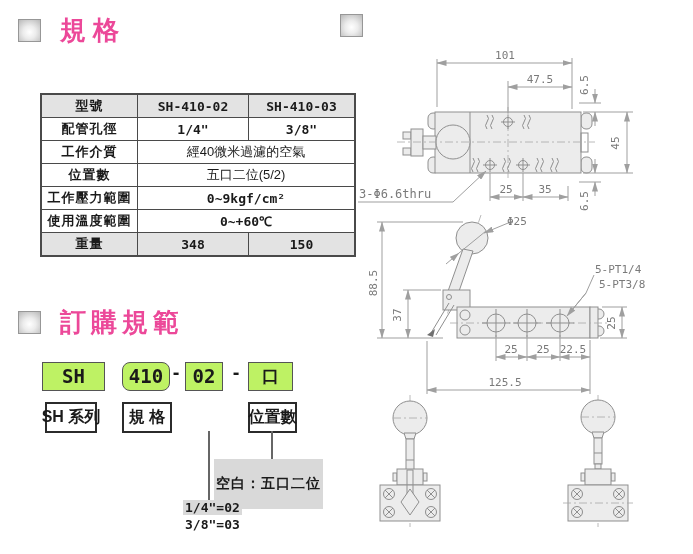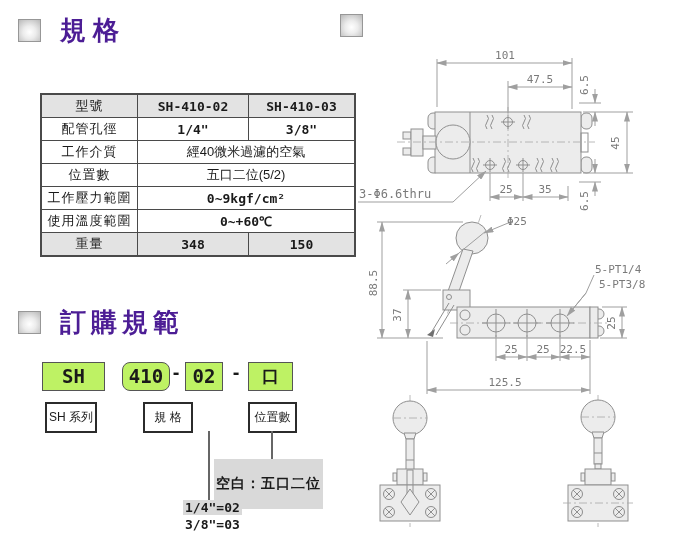--- a/index.html
+++ b/index.html
@@ -3,42 +3,42 @@
 <meta charset="utf-8">
 <style>
   html,body{margin:0;padding:0;background:#fff;}
   #page{position:relative;width:693px;height:554px;background:#fff;overflow:hidden;
         font-family:"Liberation Sans","DejaVu Sans",sans-serif;color:#1a1a1a;}
   .mono{font-family:"DejaVu Sans Mono","Liberation Mono",monospace;}
 
   
   .bullet{position:absolute;width:21px;height:21px;border:1px solid #979797;
           background:radial-gradient(circle at 50% 58%,#ffffff 0%,#ececec 40%,#b8b8b8 100%);}
-  .h-title{position:absolute;font-size:26px;font-weight:bold;color:#4c1d95;white-space:nowrap;}
+  .h-title{position:absolute;font-size:26px;font-weight:bold;color:#ec4899;white-space:nowrap;}
 
   
   #spec-table{position:absolute;left:40px;top:93px;border-collapse:collapse;
               border:2px solid #4a4a4a;table-layout:fixed;}
   #spec-table td{border:1px solid #4a4a4a;height:22px;text-align:center;vertical-align:middle;
                  font-size:13px;padding:0 2px;overflow:hidden;white-space:nowrap;}
   #spec-table .c1{width:91px;} #spec-table .c2{width:106px;} #spec-table .c3{width:101px;}
-  #spec-table .lbl{font-weight:normal;letter-spacing:1px;}
+  #spec-table .lbl{font-weight:bold;letter-spacing:1px;}
   #spec-table tr.shade td{background:#e3e3e3;}
   #spec-table .val{font-family:"DejaVu Sans Mono","Liberation Mono",monospace;font-weight:bold;font-size:13px;}
 
   
   .codebox{position:absolute;top:362px;height:27px;background:#bef264;border:1px solid #555;
            text-align:center;line-height:27px;font-weight:bold;font-size:19px;
            font-family:"DejaVu Sans Mono","Liberation Mono",monospace;}
   .codebox::before{content:"";position:absolute;left:6px;top:-7px;width:100%;height:100%;
                    background:#161616;z-index:-1;}
   .dash{position:absolute;top:361px;width:12px;text-align:center;font-size:20px;font-weight:900;}
   .lblbox{position:absolute;top:402px;height:27px;border:2px solid #2b2b2b;background:#fff;
           display:flex;align-items:center;justify-content:center;
-          font-size:12px;font-weight:normal;white-space:nowrap;}
+          font-size:16px;font-weight:bold;white-space:nowrap;}
   .vline{position:absolute;width:2px;background:#666;}
   .note{position:absolute;font-weight:bold;white-space:nowrap;}
   .hl{background:#d9d9d9;}
 
   
   #drawing{position:absolute;left:355px;top:45px;}
   .dimtxt{font-family:"DejaVu Sans Mono","Liberation Mono",monospace;font-size:11px;fill:#7a7a7a;}
   .parts{stroke:#8f8f8f;stroke-width:1;fill:none;}
   .fillp{fill:#ececec;}
   .dim{stroke:#9f9f9f;stroke-width:1;fill:none;}
@@ -94,21 +94,21 @@
     </table>
 
   <div class="codebox" style="left:42px;width:61px;">SH</div>
   <div class="codebox" style="left:122px;width:46px;border-radius:8px;">410</div>
   <div class="dash" style="left:170px;">-</div>
   <div class="codebox" style="left:185px;width:36px;">02</div>
   <div class="dash" style="left:230px;">-</div>
   <div class="codebox" style="left:248px;width:43px;font-size:17px;">口</div>
 
   <div class="lblbox" style="left:45px;width:48px;">SH 系列</div>
-  <div class="lblbox" style="left:122px;width:46px;margin-left:21px;">規 格</div>
+  <div class="lblbox" style="left:122px;width:46px;">規 格</div>
   <div class="lblbox" style="left:248px;width:45px;">位置數</div>
 
   <div class="vline" style="left:208px;top:431px;height:72px;"></div>
   <div class="vline" style="left:271px;top:431px;height:30px;"></div>
 
   <div class="note hl" style="left:214px;top:459px;font-size:14px;letter-spacing:1px;padding:16px 2px;">空白：五口二位</div>
   <div class="note hl mono" style="left:183px;top:500px;font-size:13px;padding:0 2px;">1/4"=02</div>
   <div class="note mono" style="left:185px;top:517px;font-size:13px;">3/8"=03</div>
 
   <svg id="drawing" width="338" height="509" viewBox="0 0 338 509">

